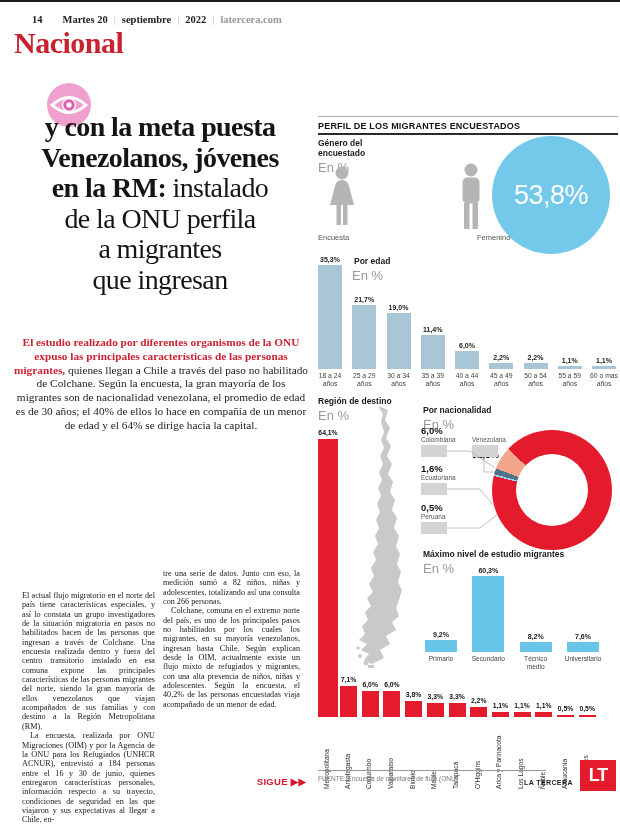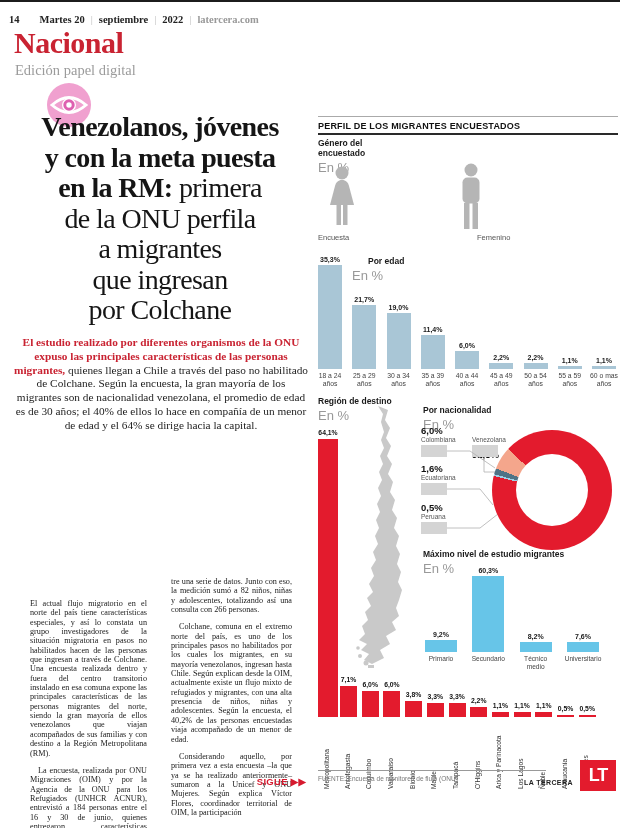--- a/index.html
+++ b/index.html
@@ -2,21 +2,21 @@
 <html><head>
 <meta charset="utf-8">
 <style>
   html,body{margin:0;padding:0;background:#ffffff;}
   .page{position:relative;width:620px;height:828px;background:#fff;overflow:hidden;
         font-family:"Liberation Sans",sans-serif;color:#111;}
   .abs{position:absolute;}
   
   .top-rule{position:absolute;left:0;top:0;width:620px;height:2px;background:#1c1c1c;}
   
-  .masthead{position:absolute;left:9px;top:14px;font-family:"Liberation Serif",serif;
+  .masthead{position:absolute;left:32px;top:14px;font-family:"Liberation Serif",serif;
             font-weight:bold;font-size:10.5px;color:#222;display:flex;gap:6px;align-items:flex-start;}
   .masthead .pageno{margin-right:14px;}
   .masthead .sep{color:#bbb;font-weight:normal;}
   .masthead .site{color:#999;}
   .section-title{position:absolute;left:14px;top:26px;font-family:"Liberation Serif",serif;
                  font-weight:bold;font-size:30px;color:#c92332;letter-spacing:-.5px;}
   .section-sub{position:absolute;left:15px;top:62px;font-family:"Liberation Serif",serif;
                font-size:14.5px;color:#9b9b9b;}
   
   .headline{position:absolute;left:10px;top:112px;width:300px;text-align:center;
@@ -26,21 +26,21 @@
   
   .lede{position:absolute;left:13px;top:336px;width:296px;text-align:center;
         font-family:"Liberation Serif",serif;font-size:11.3px;line-height:13.8px;color:#1c1c1c;}
   .lede .hl{color:#c92332;font-weight:bold;}
   
   .byline{position:absolute;left:22px;top:571px;width:133px;border-top:1px solid #2a2a2a;
           border-bottom:1px solid #2a2a2a;padding:3px 0 3px 0;
           font-family:"Liberation Serif",serif;font-style:italic;font-weight:bold;font-size:9.5px;}
   .col{position:absolute;font-family:"Liberation Serif",serif;font-size:8.2px;line-height:9.35px;
        text-align:justify;color:#1a1a1a;}
-  .col p{margin:8px;}
+  .col p{margin:0;}
   .col p.ind{text-indent:8px;}
   .col1{left:22px;top:591px;width:133px;height:196px;}
   .col2{left:163px;top:569px;width:137px;height:196px;}
   .sigue{position:absolute;left:240px;top:776px;width:66px;text-align:right;color:#d6192e;
          font-weight:bold;font-size:9.5px;letter-spacing:.3px;}
   
   .rule-a{position:absolute;left:318px;top:116px;width:300px;height:1px;background:#aaa;}
   .panel-title{position:absolute;left:318px;top:121px;font-size:9px;font-weight:bold;letter-spacing:.2px;}
   .rule-b{position:absolute;left:318px;top:133px;width:300px;height:1.5px;background:#2a2a2a;}
   .chart-title{position:absolute;font-size:8.5px;font-weight:bold;color:#1a1a1a;line-height:9.5px;}
@@ -92,51 +92,48 @@
     <span>Martes 20</span>
     <span class="sep">|</span>
     <span>septiembre</span>
     <span class="sep">|</span>
     <span>2022</span>
     <span class="sep">|</span>
     <span class="site">latercera.com</span>
   </div>
 
   <div class="section-title">Nacional</div>
-  <div class="section-sub">Edición papel digital</div>
 
   <svg class="abs" style="left:46px;top:82px;" width="46" height="46" viewBox="0 0 46 46">
     <circle cx="23" cy="23" r="22" fill="#f0a0cf"></circle>
     <path d="M6,23 Q23,8 40,23 Q23,38 6,23 Z" fill="none" stroke="#ffffff" stroke-width="3"></path>
     <circle cx="23" cy="23" r="7" fill="#ffffff"></circle>
     <circle cx="23" cy="23" r="4.2" fill="#ffffff" stroke="#de5fb0" stroke-width="3"></circle>
   </svg>
 
   <div class="headline">
+    <div><span class="b">y con la meta puesta</span></div>
     <div><span class="b">Venezolanos, jóvenes</span></div>
-    <div><span class="b">y con la meta puesta</span></div>
-    <div><span class="b">en la RM:</span><span> primera</span></div>
+    <div><span class="b">en la RM:</span><span> instalado</span></div>
     <div><span>de la ONU perfila</span></div>
     <div><span>a migrantes</span></div>
     <div><span>que ingresan</span></div>
-    <div><span>por Colchane</span></div>
   </div>
 
   <div class="lede">
     <span class="hl">El estudio realizado por diferentes organismos de la ONU expuso las principales características de las personas migrantes,</span><span> quienes llegan a Chile a través del paso no habilitado de Colchane. Según la encuesta, la gran mayoría de los migrantes son de nacionalidad venezolana, el promedio de edad es de 30 años; el 40% de ellos lo hace en compañía de un menor de edad y el 64% se dirige hacia la capital.</span>
   </div>
 
   <div class="col col1">
     <p>El actual flujo migratorio en el norte del país tiene características especiales, y así lo constata un grupo investigadores de la situación migratoria en pasos no habilitados hacen de las personas que ingresan a través de Colchane. Una encuesta realizada dentro y fuera del centro transitorio instalado en esa comuna expone las principales características de las personas migrantes del norte, siendo la gran mayoría de ellos venezolanos que viajan acompañados de sus familias y con destino a la Región Metropolitana (RM).</p>
     <p class="ind">La encuesta, realizada por ONU Migraciones (OIM) y por la Agencia de la ONU para los Refugiados (UNHCR ACNUR), entrevistó a 184 personas entre el 16 y 30 de junio, quienes entregaron características personales, información respecto a su trayecto, condiciones de seguridad en las que viajaron y sus expectativas al llegar a Chile, en-</p>
   </div>
   <div class="col col2">
     <p>tre una serie de datos. Junto con eso, la medición sumó a 82 niños, niñas y adolescentes, totalizando así una consulta con 266 personas.</p>
     <p class="ind">Colchane, comuna en el extremo norte del país, es uno de los principales pasos no habilitados por los cuales los migrantes, en su mayoría venezolanos, ingresan hasta Chile. Según explican desde la OIM, actualmente existe un flujo mixto de refugiados y migrantes, con una alta presencia de niños, niñas y adolescentes. Según la encuesta, el 40,2% de las personas encuestadas viaja acompañado de un menor de edad.</p>
-    <p class="ind">Considerando aquello, por primera vez a esta encuesta –la que ya se ha realizado anteriormente– sumaron a la Unicef y ONU Mujeres. Según explica Víctor Flores, coordinador territorial de OIM, la participación</p>
   </div>
   <div class="sigue">
     <span>SIGUE</span> <span>▶▶</span>
   </div>
 
   <div class="rule-a"></div>
   <div class="panel-title">PERFIL DE LOS MIGRANTES ENCUESTADOS</div>
   <div class="rule-b"></div>
 
   <div class="chart-title" style="left:318px;top:139px;width:62px;">Género del encuestado</div>
@@ -149,23 +146,26 @@
     <rect x="19" y="39" width="4.5" height="20" fill="#b5b5b5"></rect>
   </svg>
   <div class="g-label" style="left:318px;top:233px;">Encuesta</div>
 
   <svg class="abs" style="left:456px;top:163px;" width="30" height="70" viewBox="0 0 30 70">
     <circle cx="15" cy="7" r="6.5" fill="#b5b5b5"></circle>
     <rect x="6.5" y="14.5" width="17" height="26" rx="5" fill="#b5b5b5"></rect>
     <rect x="8" y="40" width="5.5" height="26" fill="#b5b5b5"></rect>
     <rect x="16.5" y="40" width="5.5" height="26" fill="#b5b5b5"></rect>
   </svg>
+  <div class="g-circle" style="left:492px;top:136px;width:118px;height:118px;background:#74c9ea;font-size:27px;">
+    <span>53,8%</span>
+  </div>
   <div class="g-label" style="left:477px;top:233px;">Femenino</div>
 
-  <div class="chart-title" style="left:368px;top:257px;">Por edad</div>
+  <div class="chart-title" style="left:354px;top:257px;">Por edad</div>
   <div class="chart-unit" style="left:352px;top:268px;">En %</div>
   <div class="age-wrap" id="age-bars">
       <div class="age-item">
         <div class="bar-val">35,3%</div>
         <div class="age-bar" style="height: 104px; background: rgb(169, 198, 214);"></div>
         <div class="age-lab">18 a 24<br>años</div>
       </div>
       <div class="age-item">
         <div class="bar-val">21,7%</div>
         <div class="age-bar" style="height: 63.9px; background: rgb(169, 198, 214);"></div>

